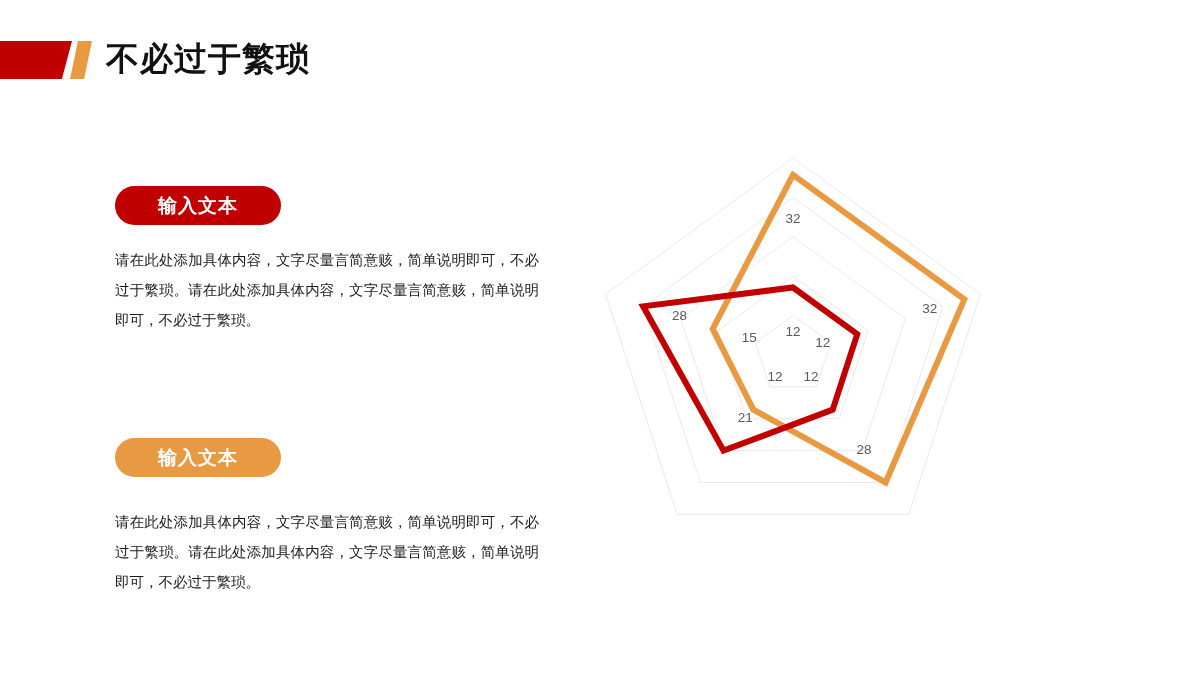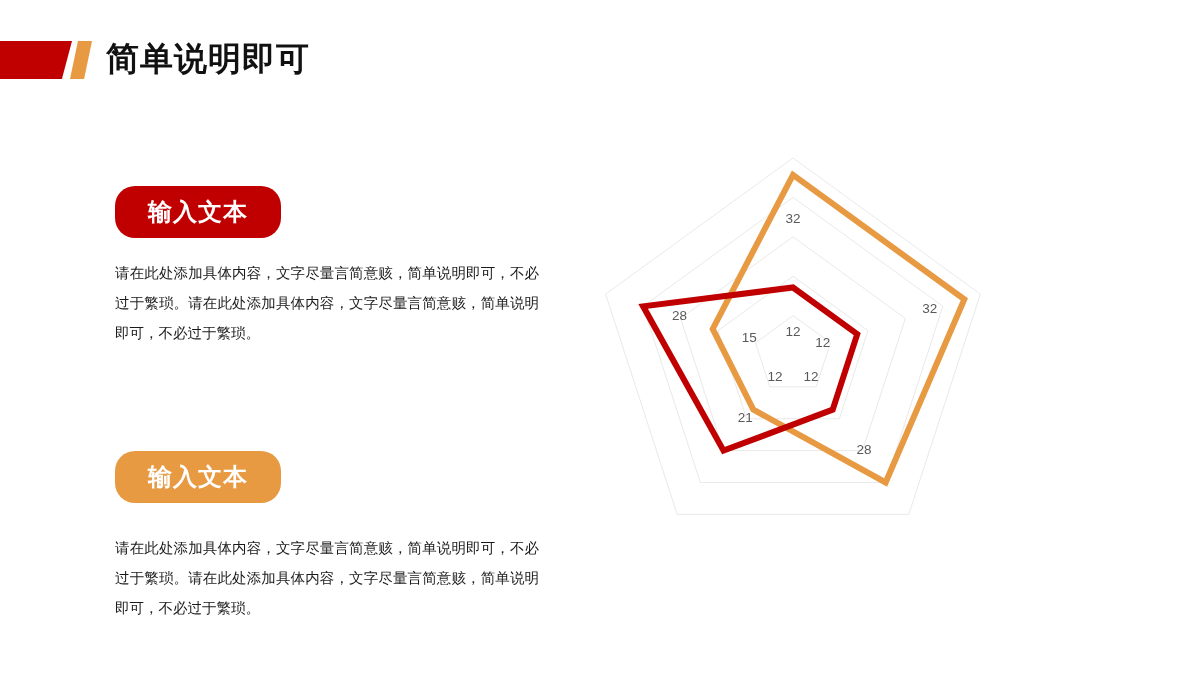--- a/index.html
+++ b/index.html
@@ -23,22 +23,22 @@
   #page-title{
     position:absolute;left:106px;top:36px;
     font-size:33px;font-weight:bold;color:#111111;
     letter-spacing:1px;line-height:46px;white-space:nowrap;
   }
   
   #left-col{position:absolute;left:115px;top:186px;width:460px;}
   .block{margin-bottom:24px;}
   .pill{
     display:flex;align-items:center;justify-content:center;
-    width:166px;height:52px;border-radius:20px;
-    color:#ffffff;font-size:24px;font-weight:bold;letter-spacing:1px;
+    width:166px;height:39px;border-radius:20px;
+    color:#ffffff;font-size:19px;font-weight:bold;letter-spacing:1px;
     box-sizing:border-box;
   }
   .pill.red{background:#C00000;}
   .pill.orange{background:#E89A43;}
   .block-body{
     margin-top:20px;width:424px;
     font-size:14.5px;line-height:30px;color:#1a1a1a;
     text-align:justify;
   }
   #block-2{margin-top:103px;}
@@ -50,21 +50,21 @@
     font-family:"Liberation Sans","DejaVu Sans",sans-serif;
     font-size:13.5px;fill:#595959;
   }
 </style>
 </head>
 <body>
 
 <div id="header">
   <div class="hdr-red"></div>
   <div class="hdr-slash"></div>
-  <div id="page-title">简单说明即可</div>
+  <div id="page-title">不必过于繁琐</div>
 </div>
 
 <div id="left-col">
 
   <div class="block" id="block-1">
     <div class="pill red">
       <span>输入文本</span>
     </div>
     <div class="block-body">请在此处添加具体内容，文字尽量言简意赅，简单说明即可，不必过于繁琐。请在此处添加具体内容，文字尽量言简意赅，简单说明即可，不必过于繁琐。</div>
   </div>

